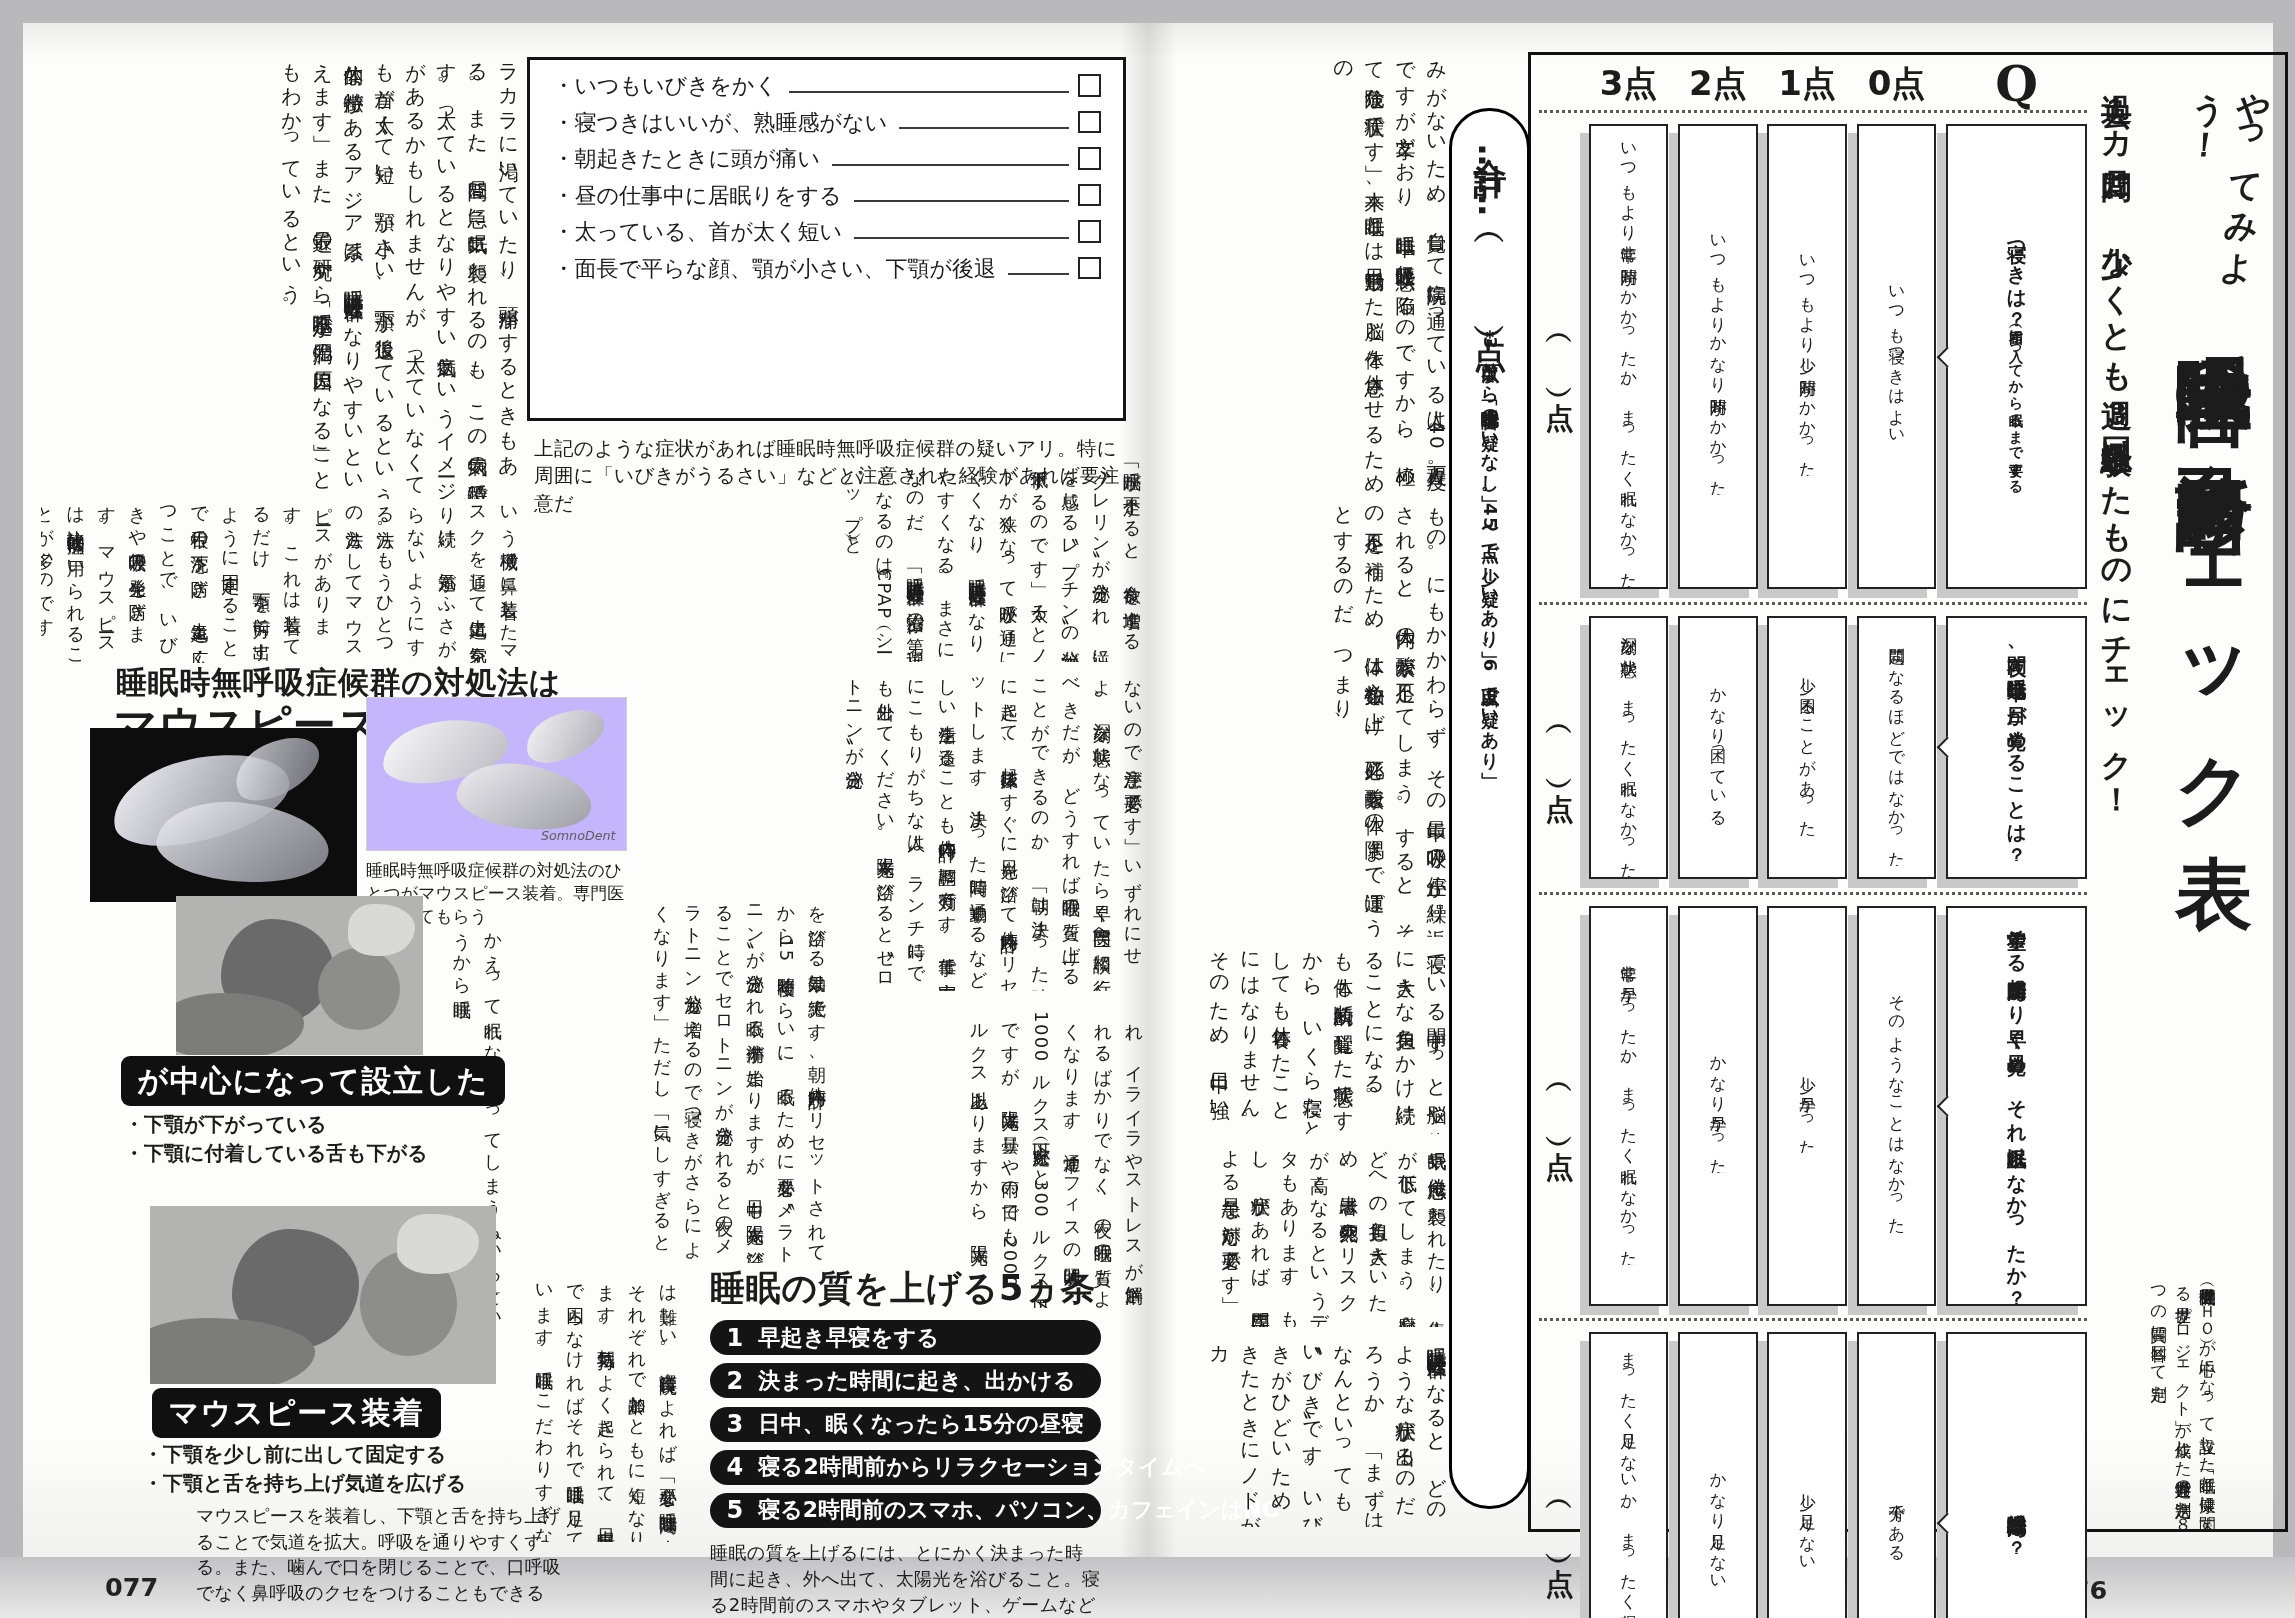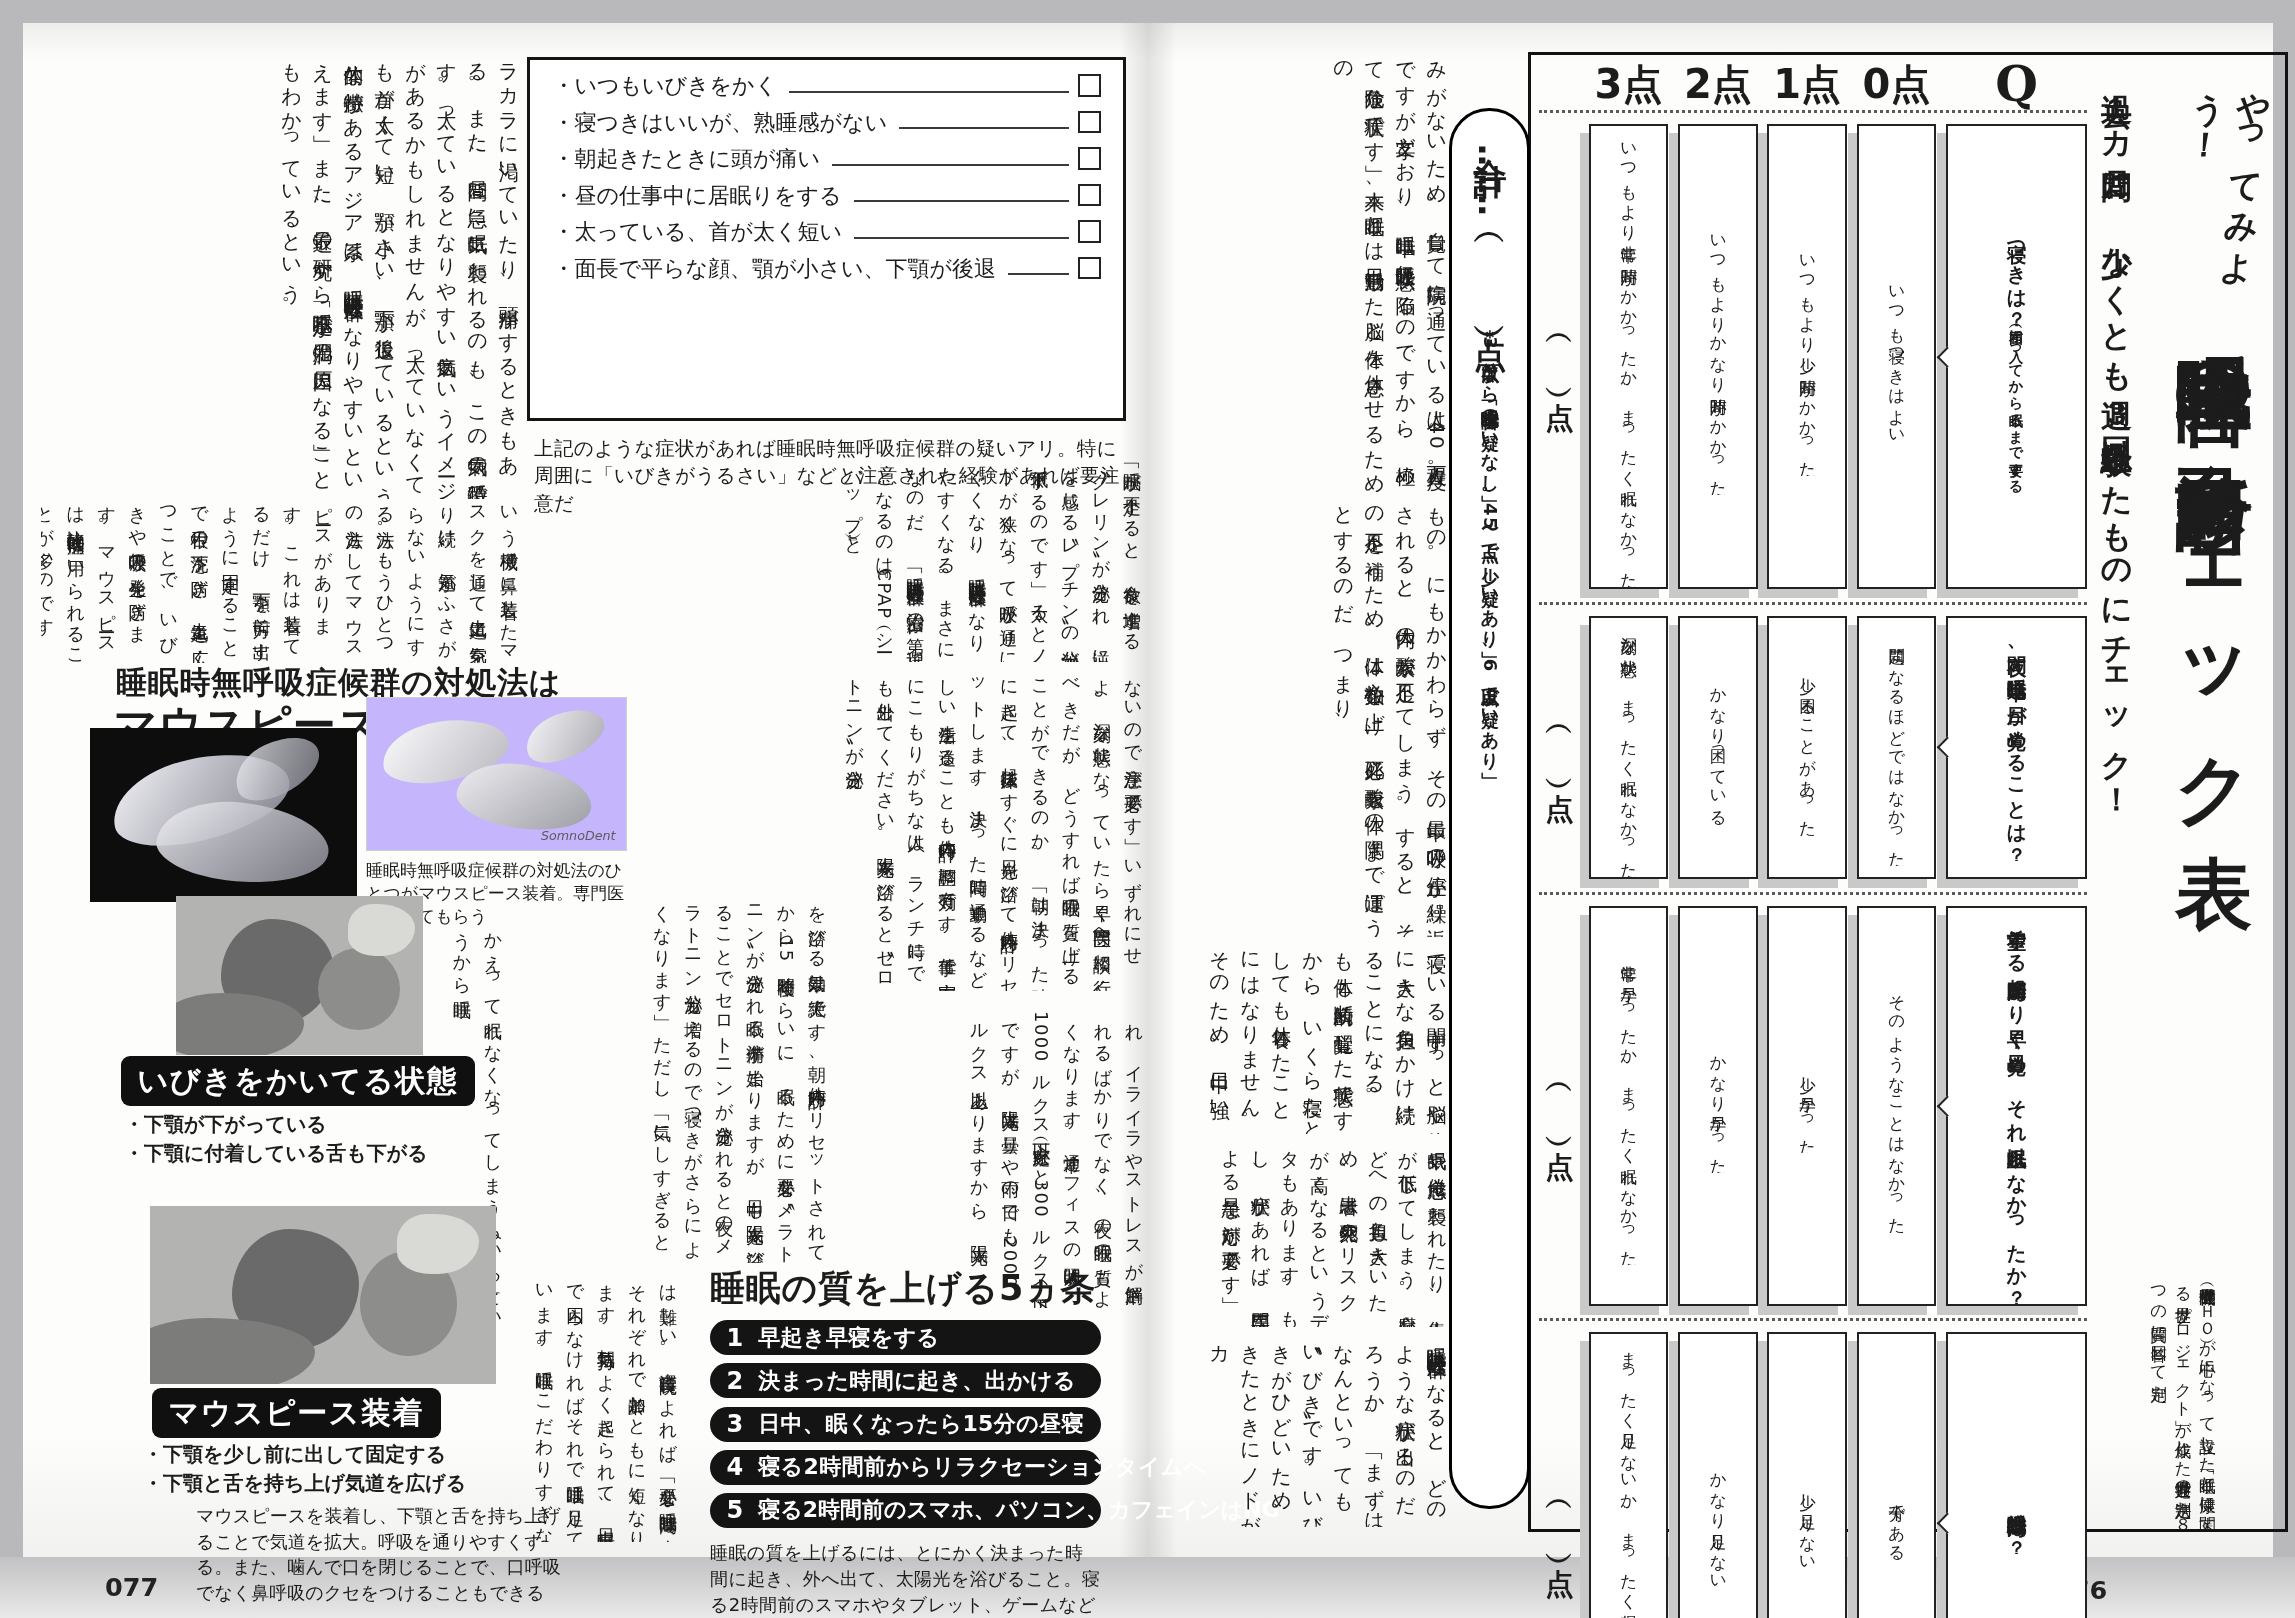--- a/index.html
+++ b/index.html
@@ -62,21 +62,21 @@
   .total-note { font-size:18px; font-weight:600; letter-spacing:0.04em; }
 
   .qtable { position:absolute; left:1539px; top:58px; width:548px; height:1468px; display:flex; flex-direction:column; z-index:2; }
   .qt-head { display:flex; height:52px; align-items:center; gap:9.7px; }
   .qt-row { flex:1; display:flex; gap:9.7px; border-top:3px dotted #5a5a5a; padding:11.2px 0 12.7px 0; align-items:stretch; }
   .c-score { width:40px; display:flex; }
   .c-a { flex:1; position:relative; border:2.2px solid #222; background:#fff; box-shadow:-9px 9px 0 #c9c9c9; display:flex; }
   .c-q { width:141px; position:relative; border:2.2px solid #222; background:#fff; box-shadow:-9px 9px 0 #c9c9c9; display:flex; }
   .c-q::before { content:''; position:absolute; left:-8.2px; top:50%; width:12.7px; height:12.7px; background:#fff;
     border-left:2.2px solid #222; border-bottom:2.2px solid #222; transform:translateY(-50%) rotate(45deg); }
-  .hd { border:none; background:none; box-shadow:none; justify-content:center; align-items:center; font-size:40px; font-weight:800; }
+  .hd { border:none; background:none; box-shadow:none; justify-content:center; align-items:center; font-size:34px; font-weight:800; }
   .hdq { border:none; background:none; box-shadow:none; justify-content:center; align-items:center; font-size:49px; font-weight:800; font-family:"DejaVu Serif", serif; }
   .hdq::before { display:none; }
   .score-t { margin:auto; font-size:28.5px; font-weight:700; letter-spacing:0.3em; }
   .a-t { margin:auto; font-size:16.5px; line-height:1.55; letter-spacing:0.08em; padding:6px 3px; max-height:100%; overflow:hidden; }
   .qwrap { margin:auto; padding:6px 3px; max-height:100%; overflow:hidden; line-height:1.5; }
   .qmain { font-size:19.5px; font-weight:800; letter-spacing:0.06em; }
   .qnote { font-size:14.2px; font-weight:700; letter-spacing:0.02em; }
 
   .kicker { position:absolute; left:2177px; top:70px; height:240px; font-size:33px; font-weight:900; transform:skewX(-6deg); letter-spacing:0.06em; }
   .bigtitle { position:absolute; left:2153px; top:291px; height:1240px; font-size:77px; font-weight:900; letter-spacing:0.06em; line-height:1.6; }
@@ -153,21 +153,21 @@
     <div class="brand">SomnoDent</div>
   </div>
   <div class="photo-cap">睡眠時無呼吸症候群の対処法のひとつがマウスピース装着。専門医で作ってもらう</div>
 
   <div class="illus" style="left:176px;top:896px;width:247px;height:159px;">
     <div class="shapeA" style="left:45px;top:22.5px;width:112px;height:105px;"></div>
     <div class="shapeB" style="left:142px;top:52px;width:82px;height:82px;"></div>
     <div class="shapeC" style="left:172px;top:7.5px;width:67px;height:52px;"></div>
     <div class="shapeA" style="left:-22.5px;top:97px;width:150px;height:67px;background:#7c7c7a;"></div>
   </div>
-  <div class="ribbon" style="left:121px;top:1056px;">いびきをかいてる状態</div>
+  <div class="ribbon" style="left:121px;top:1056px;">が中心になって設立した</div>
   <div class="points pre" style="left:124px;top:1110px;width:345px;">・下顎が下がっている
 ・下顎に付着している舌も下がる</div>
 
   <div class="illus" style="left:150px;top:1206px;width:346px;height:178px;">
     <div class="shapeA" style="left:82px;top:22.5px;width:127px;height:120px;"></div>
     <div class="shapeB" style="left:210px;top:45px;width:97px;height:105px;"></div>
     <div class="shapeC" style="left:247px;top:7.5px;width:82px;height:60px;"></div>
     <div class="shapeA" style="left:-30px;top:112px;width:195px;height:75px;background:#7c7c7a;"></div>
   </div>
   <div class="ribbon" style="left:152px;top:1388px;">マウスピース装着</div>

